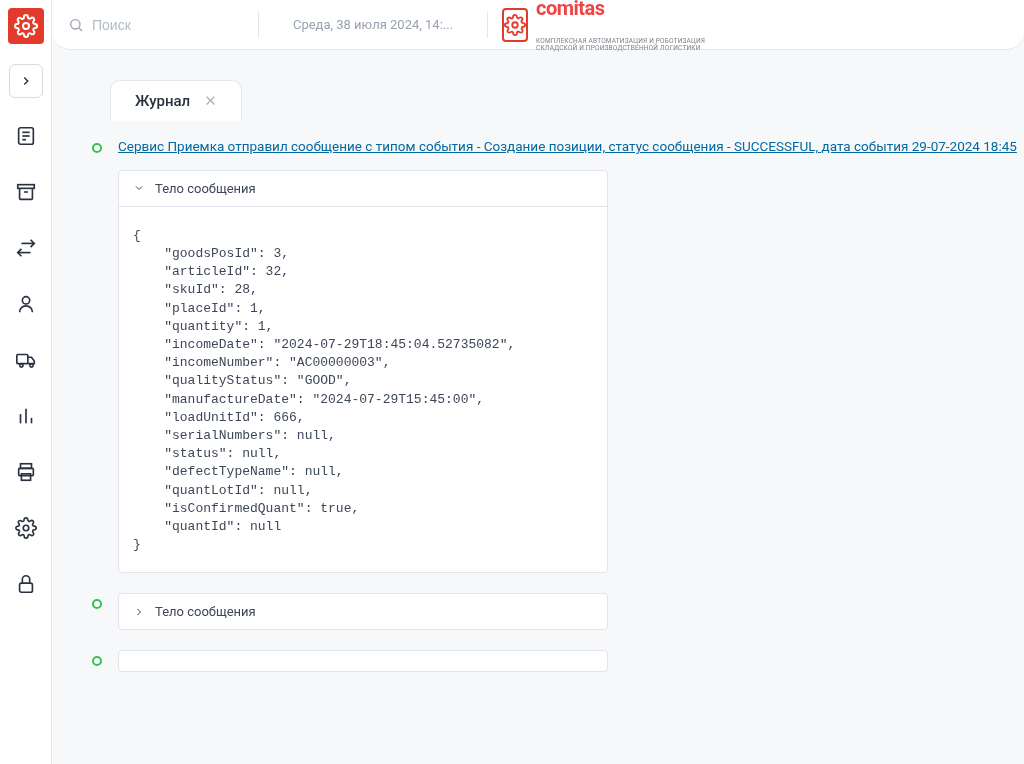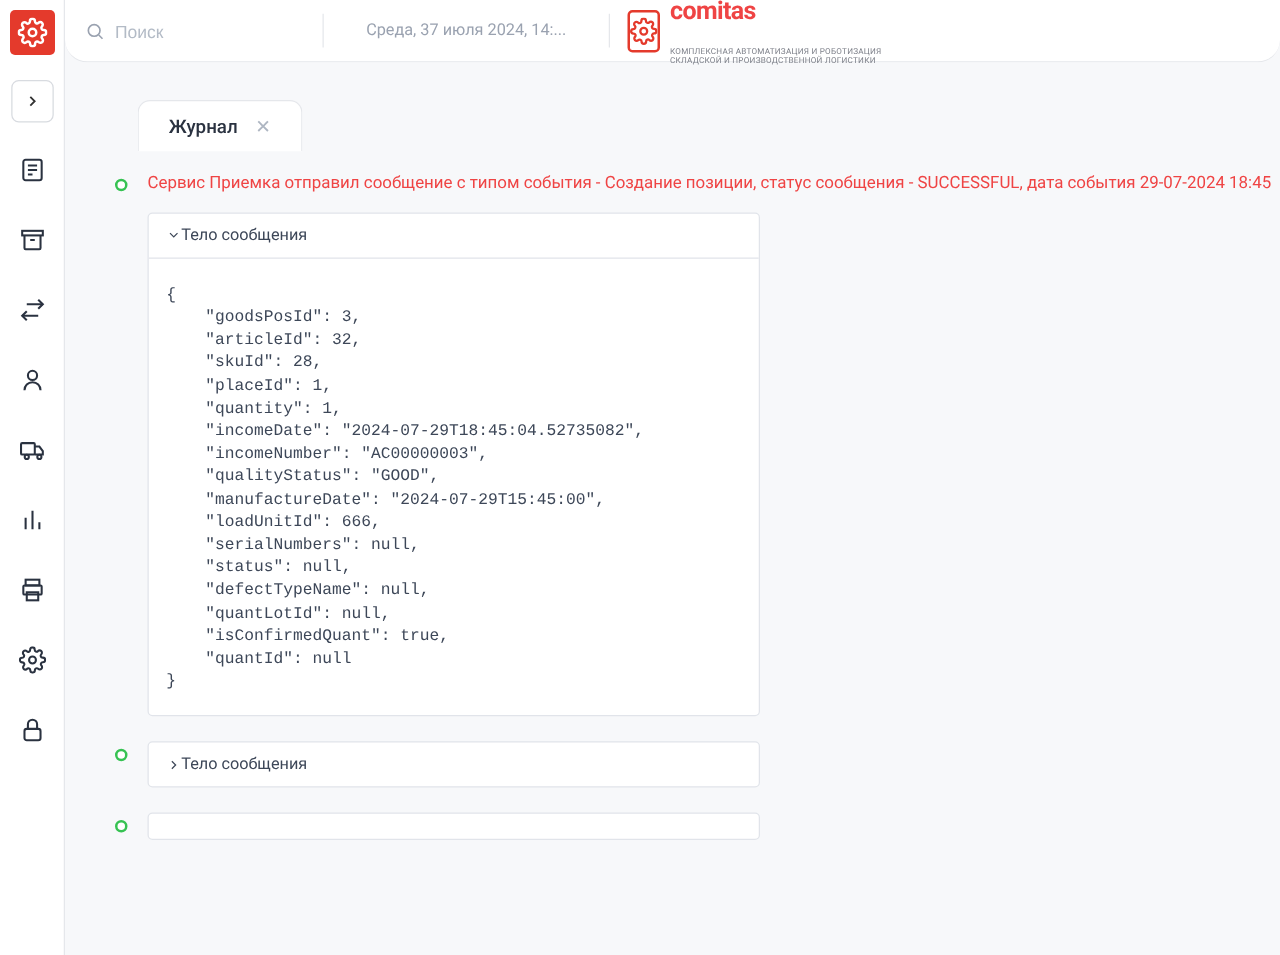--- a/index.html
+++ b/index.html
@@ -36,24 +36,24 @@
     .content { flex: 1; padding: 26px 0 0 40px; overflow-y: auto; }
     
     .tabs { display: flex; margin-bottom: 16px; margin-left: 18px; }
     .tab { background: #fff; border: 1px solid #e5e7eb; border-bottom: none; border-radius: 10px 10px 0 0; padding: 11px 24px; display: flex; align-items: center; gap: 14px; font-size: 15px; color: #2a3240; font-weight: 500; }
     .tab .close { color: #aeb6c2; cursor: pointer; font-size: 15px; }
     
     .log-list { display: flex; flex-direction: column; gap: 20px; }
     
     .log-entry { position: relative; padding-left: 26px; }
     .log-dot { position: absolute; left: 0; top: 6px; width: 10px; height: 10px; border: 2px solid #36c252; border-radius: 50%; background: #fff; }
-    .log-title { font-size: 13.5px; color: #ef4444; margin-bottom: 14px; line-height: 1.4; }
+    .log-title { font-size: 13.5px; color: #0369a1; margin-bottom: 14px; line-height: 1.4; text-decoration: underline; }
     
     .accordion { border: 1px solid #e1e4ea; border-radius: 4px; background: #fff; max-width: 490px; }
-    .accordion-header { padding: 10px 14px; display: flex; align-items: center; font-size: 13px; color: #3d4758; cursor: pointer; }
+    .accordion-header { padding: 10px 14px; display: flex; align-items: center; gap: 10px; font-size: 13px; color: #3d4758; cursor: pointer; }
     .accordion-header .chev { width: 12px; height: 12px; display: flex; align-items: center; }
     
     .accordion-body { border-top: 1px solid #e1e4ea; padding: 20px 14px 18px; }
     .json { font-family: 'Courier New', monospace; font-size: 13px; color: #3d4758; white-space: pre; line-height: 1.4; }
   </style>
 </head>
 <body>
 
 <div class="app">
   <div class="sidebar">
@@ -135,21 +135,21 @@
 
   <div class="main">
     <div class="topbar">
       <div class="search-box">
         <svg width="16" height="16" viewBox="0 0 24 24" fill="none" stroke="currentColor" stroke-width="2">
             <circle cx="11" cy="11" r="7"></circle>
             <line x1="21" y1="21" x2="16.5" y2="16.5"></line>
           </svg>
         <input type="text" placeholder="Поиск" style="">
       </div>
-      <div class="date-box">Среда, 37 июля 2024, 14:...</div>
+      <div class="date-box">Среда, 38 июля 2024, 14:...</div>
       <div class="brand">
         <div class="brand-logo">
           <svg width="22" height="22" viewBox="0 0 24 24" fill="none" stroke="currentColor" stroke-width="2">
               <circle cx="12" cy="12" r="3"></circle>
               <path d="M19.4 15a1.65 1.65 0 0 0 .33 1.82l.06.06a2 2 0 1 1-2.83 2.83l-.06-.06a1.65 1.65 0 0 0-1.82-.33 1.65 1.65 0 0 0-1 1.51V21a2 2 0 1 1-4 0v-.09a1.65 1.65 0 0 0-1-1.51 1.65 1.65 0 0 0-1.82.33l-.06.06a2 2 0 1 1-2.83-2.83l.06-.06a1.65 1.65 0 0 0 .33-1.82 1.65 1.65 0 0 0-1.51-1H3a2 2 0 1 1 0-4h.09a1.65 1.65 0 0 0 1.51-1 1.65 1.65 0 0 0-.33-1.82l-.06-.06a2 2 0 1 1 2.83-2.83l.06.06a1.65 1.65 0 0 0 1.82.33h0a1.65 1.65 0 0 0 1-1.51V3a2 2 0 1 1 4 0v.09a1.65 1.65 0 0 0 1 1.51h0a1.65 1.65 0 0 0 1.82-.33l.06-.06a2 2 0 1 1 2.83 2.83l-.06.06a1.65 1.65 0 0 0-.33 1.82v0a1.65 1.65 0 0 0 1.51 1H21a2 2 0 1 1 0 4h-.09a1.65 1.65 0 0 0-1.51 1z"></path>
             </svg>
         </div>
         <div class="brand-text">
           <span class="name">comitas</span>
           <span class="tag">КОМПЛЕКСНАЯ АВТОМАТИЗАЦИЯ И РОБОТИЗАЦИЯ СКЛАДСКОЙ И ПРОИЗВОДСТВЕННОЙ ЛОГИСТИКИ</span>

